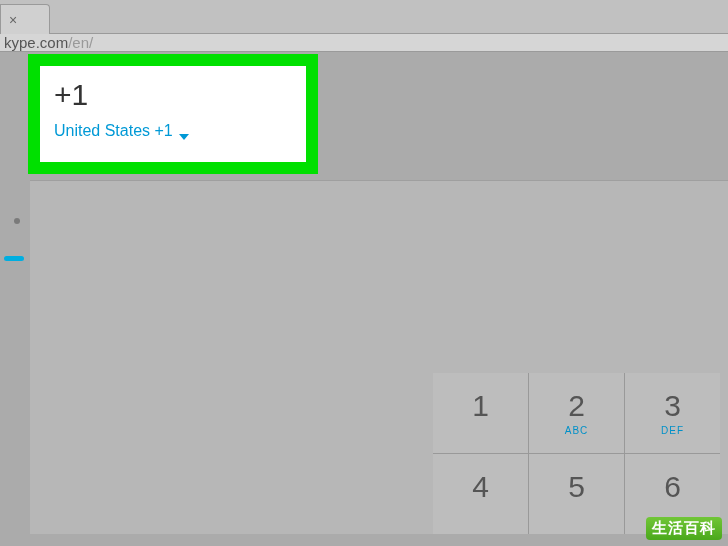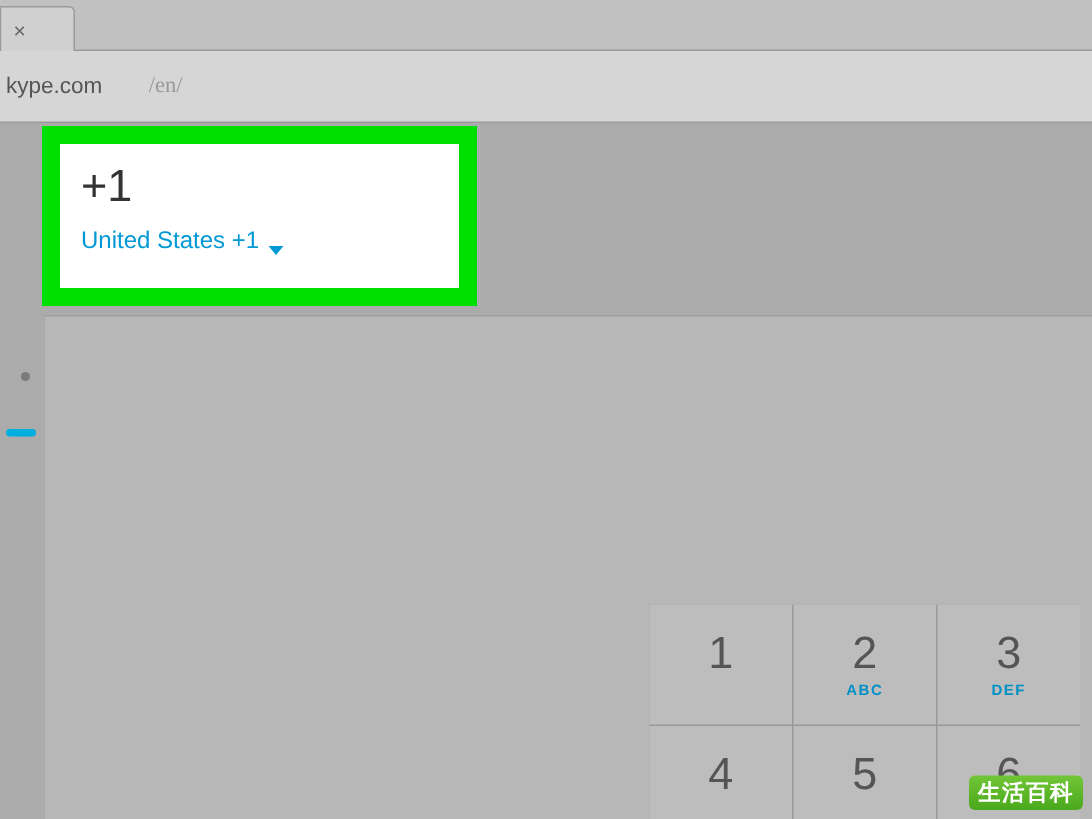--- a/index.html
+++ b/index.html
@@ -30,31 +30,30 @@
       display: flex;
       align-items: center;
       padding-left: 8px;
     }
     .close-x {
       font-size: 14px;
       color: #666;
       cursor: pointer;
     }
     .url-bar {
-      height: 48px;
+      height: 18px;
       background: #d6d6d6;
       border-bottom: 1px solid #9a9a9a;
       display: flex;
       align-items: center;
       padding-left: 4px;
       font-size: 15px;
       color: #555;
-      gap: 31px;
-    }
-    .url-dim { color: #999; font-family: Liberation Serif, serif; }
+    }
+    .url-dim { color: #999; }
     .content-area {
       position: relative;
       height: calc(546px - 64px);
       background: #ababab;
     }
     .highlight-box {
       position: absolute;
       left: 28px;
       top: 2px;
       width: 290px;
@@ -136,21 +135,20 @@
       font-size: 30px;
       font-weight: 300;
       color: #555;
     }
     .key-letters {
       font-size: 10px;
       color: #0090c8;
       letter-spacing: 1px;
       margin-top: 2px;
       height: 12px;
-      font-weight: bold;
     }
     .watermark {
       position: absolute;
       right: 6px;
       bottom: 6px;
       z-index: 20;
       display: flex;
       gap: 6px;
       pointer-events: none;
     }

